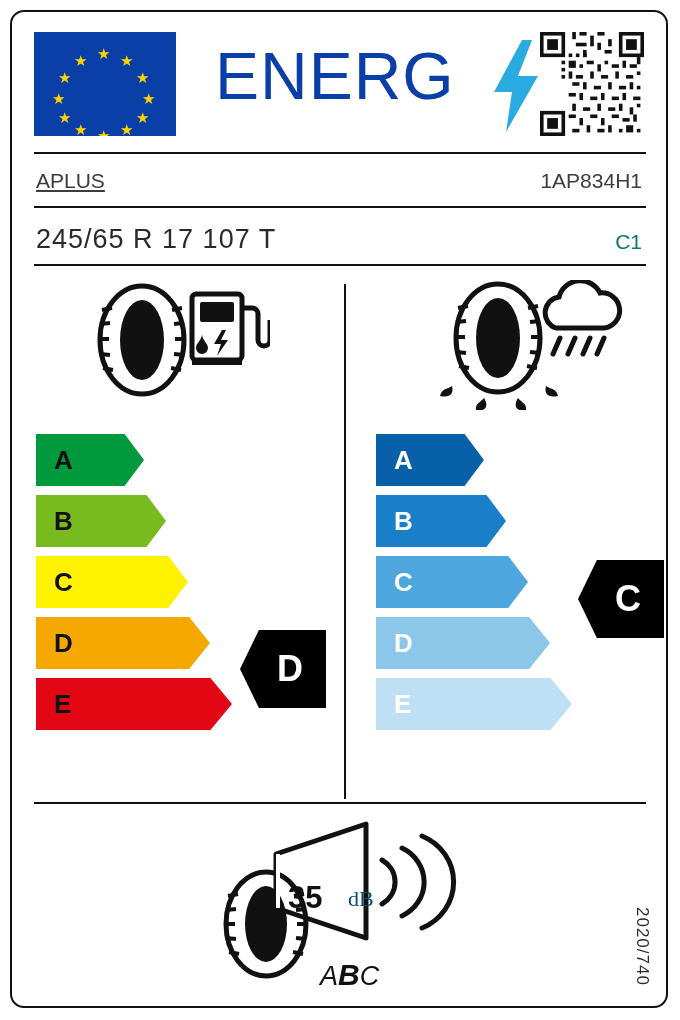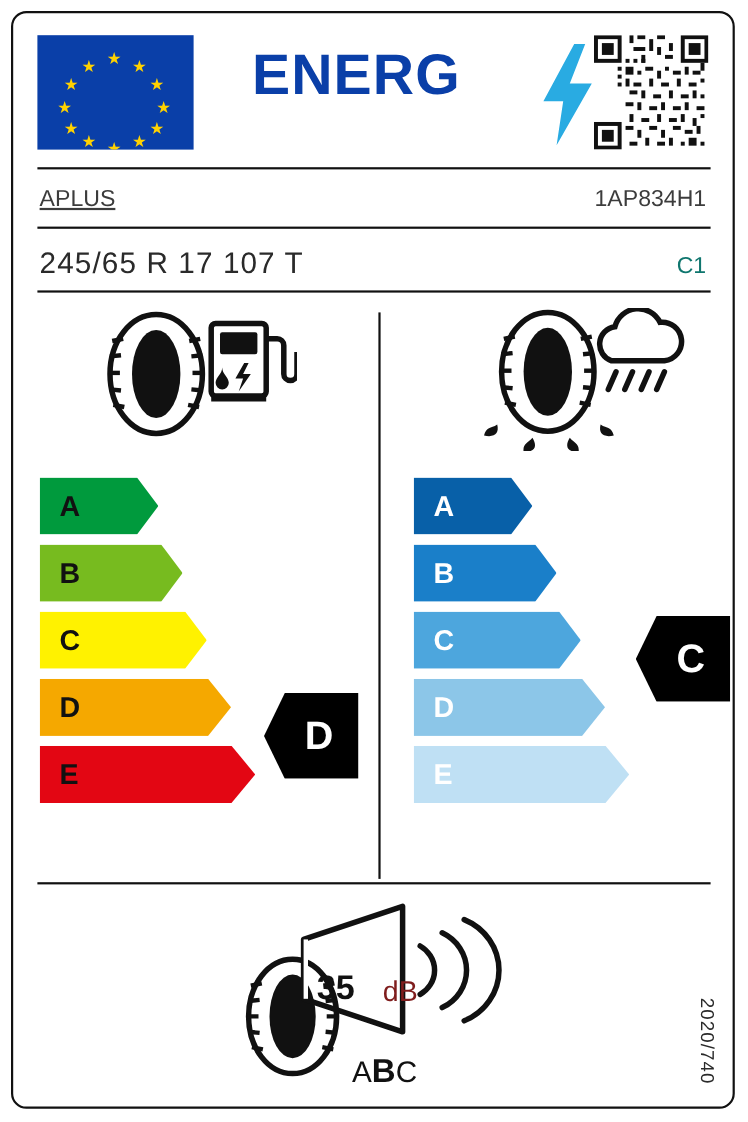--- a/index.html
+++ b/index.html
@@ -44,24 +44,24 @@
     overflow: hidden;
   }
   .eu-star {
     position: absolute;
     color: #ffd200;
     font-size: 15px;
     line-height: 15px;
   }
   .energ-text {
     position: absolute;
-    left: 217px;
+    left: 203px;
     top: 26px;
-    font-size: 52px;
-    font-weight: bold;
+    font-size: 66px;
+    font-weight: normal;
     letter-spacing: 1px;
     color: #0a3fa8;
     font-family: "Liberation Sans", sans-serif;
   }
   .bolt {
     position: absolute;
     left: 480px;
     top: 28px;
     width: 48px;
     height: 92px;
@@ -173,26 +173,28 @@
     height: 200px;
   }
   .db-value {
     position: absolute;
     font-size: 31px;
     font-weight: bold;
     color: #111;
   }
   .db-unit {
     position: absolute;
-    font-size: 26px;
-    color: #7f1d1d;
+    font-size: 22px;
+    color: #0c4a6e;
+    font-family: Liberation Serif, serif;
   }
   .noise-classes {
     position: absolute;
     font-size: 0;
+    font-style: italic;
   }
   .noise-classes span {
     font-size: 27px;
     color: #111;
   }
   .noise-classes span.active {
     font-weight: bold;
     font-size: 30px;
   }
   .date-vert {

